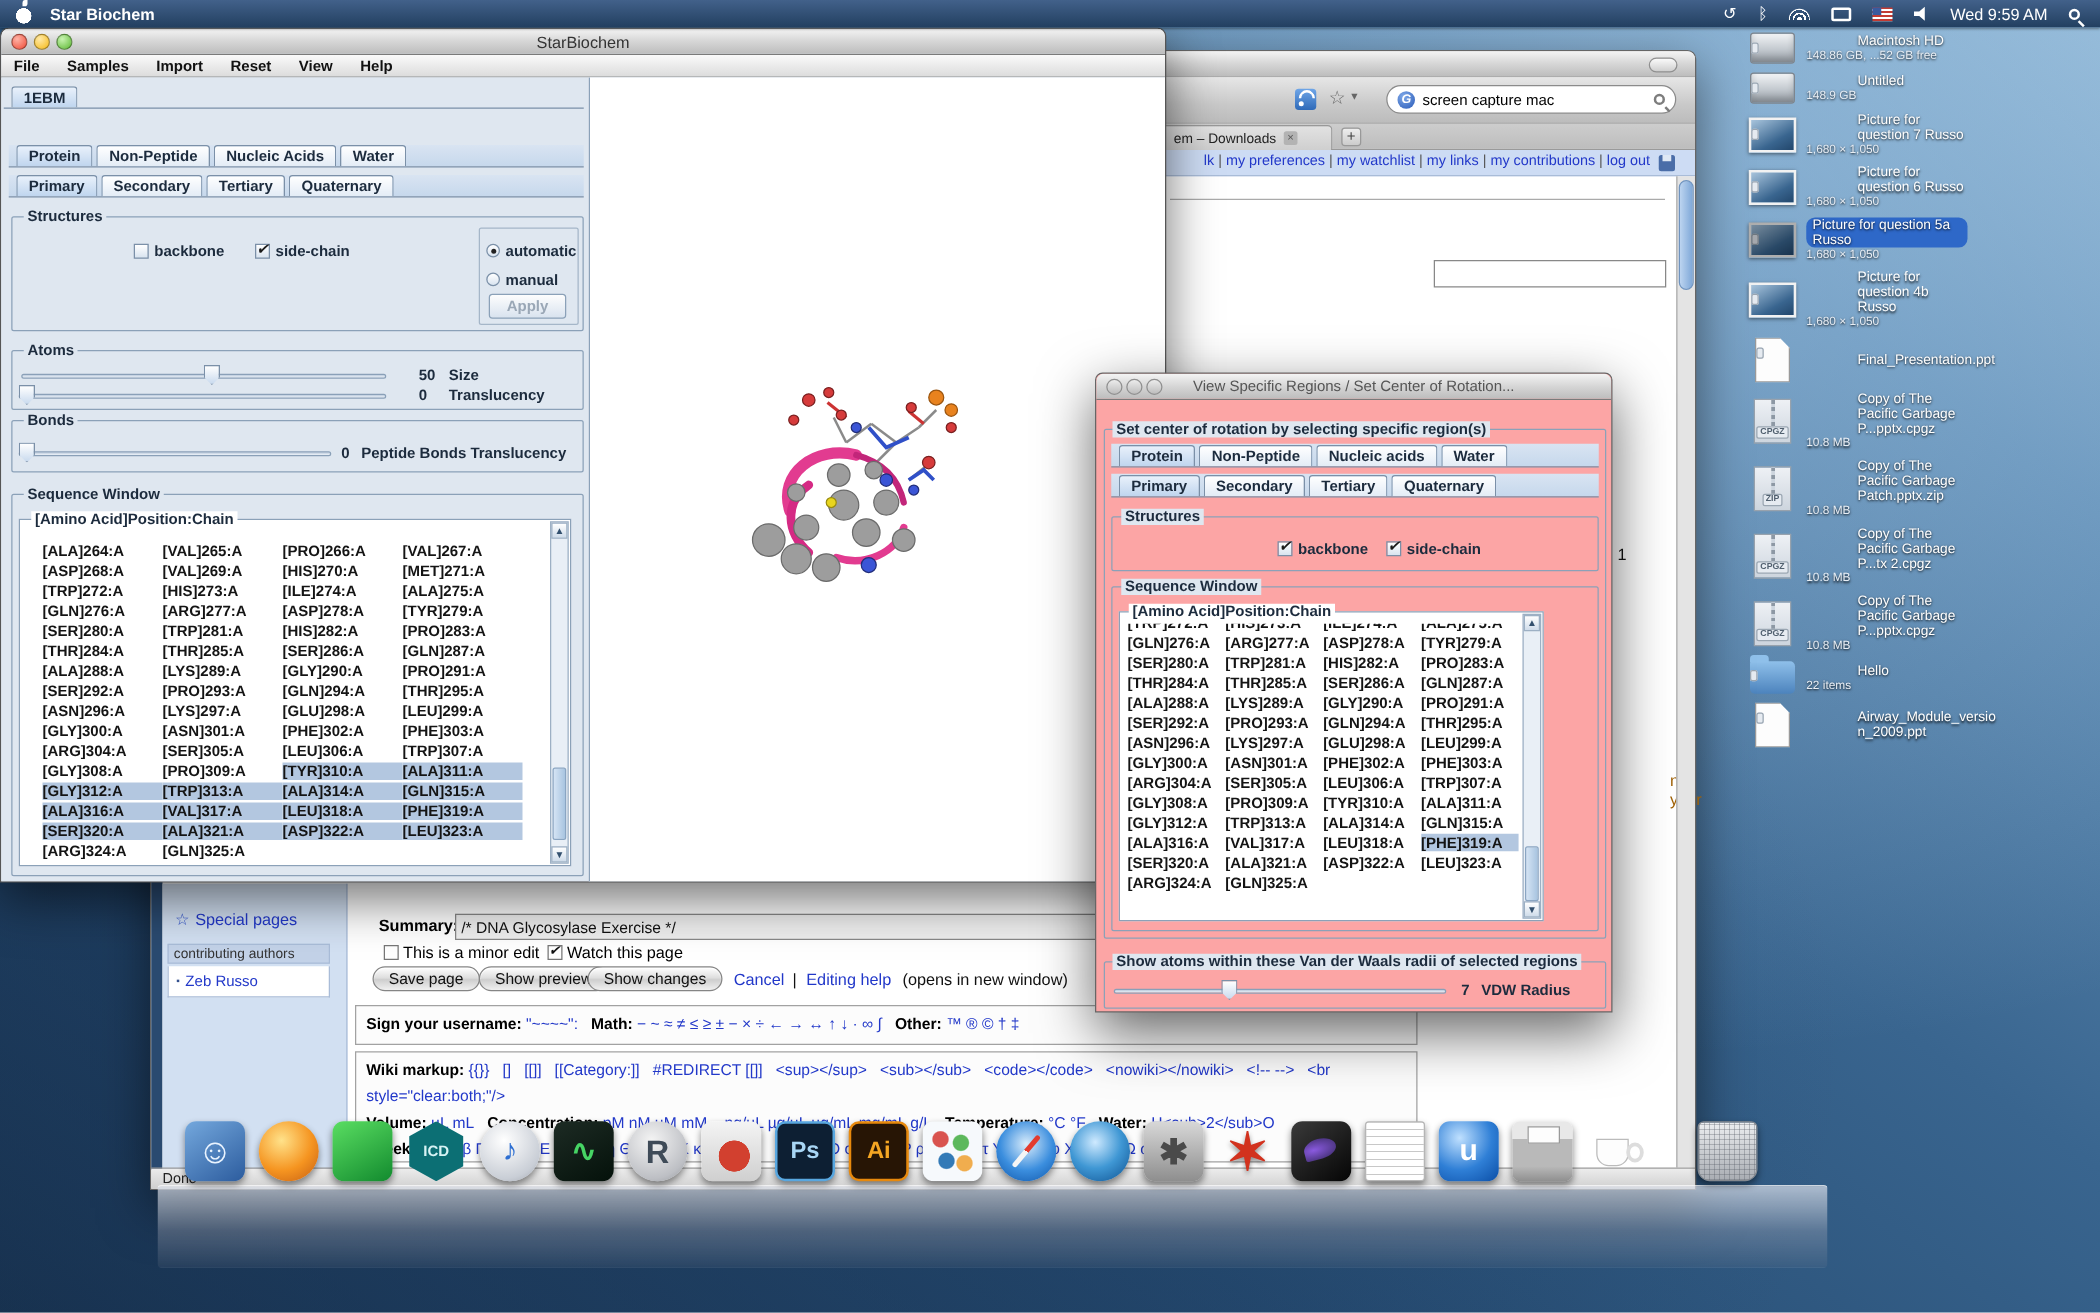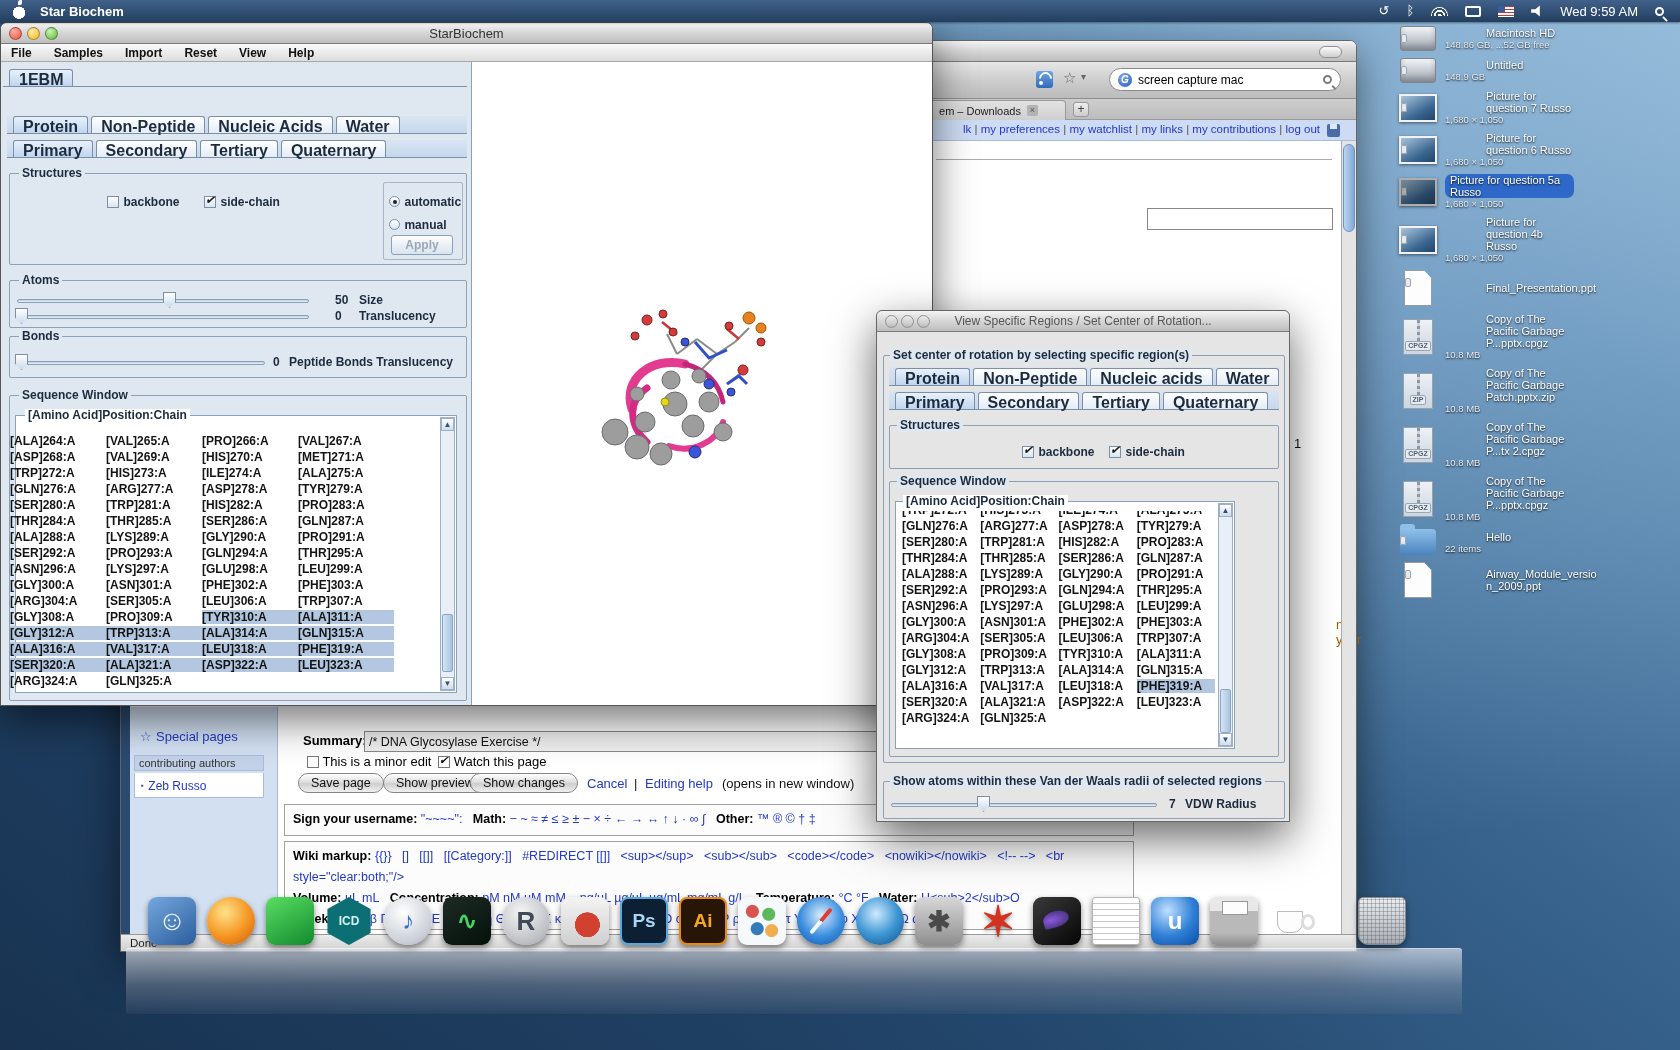--- a/index.html
+++ b/index.html
@@ -47,21 +47,21 @@
 .tl.grn { left:44px; background:radial-gradient(circle at 35% 30%, #c9f4b2, #5cb832); }
 .tl.off { background:linear-gradient(#ececec,#bdbdbd); border-color:#909090; }
 .tl.off.n2 { left:24px; } .tl.off.n3 { left:40px; }
 .wtitle { position:absolute; left:60px; right:60px; top:3px; text-align:center; font-size:13px; color:#333; white-space:nowrap; }
 
 
 .java-bg { background:#dfe7f0; }
 .jtabrow { position:absolute; display:flex; align-items:flex-end; border-bottom:1px solid #7b90a8;
   background:linear-gradient(#d9e4f2,#c6d8ec); padding-left:6px; }
 .jtab { height:17px; padding:1px 9px 0; margin-right:3px; border:1px solid #7b90a8; border-bottom:none;
-  border-radius:3px 3px 0 0; font-size:16px; font-weight:bold; color:#1c2b3d;
+  border-radius:3px 3px 0 0; font-size:12px; font-weight:bold; color:#1c2b3d;
   background:linear-gradient(#ffffff,#e3ecf6); white-space:nowrap; }
 .jtab.on { background:linear-gradient(#e9f1fb,#bfd5ee); }
 .groupbox { position:absolute; border:1px solid #8ba1b8; border-radius:2px; }
 .glabel { position:absolute; font-size:12px; font-weight:bold; color:#1c2b3d; background:#dfe7f0;
   padding:0 3px; line-height:13px; white-space:nowrap; z-index:2; }
 .jlabel { font-size:12px; font-weight:bold; color:#1c2b3d; white-space:nowrap; }
 .cb { display:inline-block; width:12px; height:12px; border:1px solid #7b90a8;
   background:linear-gradient(#fff,#d9e4f0); position:relative; vertical-align:middle; }
 .cb.chk::after { content:"✔"; position:absolute; left:0px; top:-4px; font-size:12px; color:#1a1a1a; }
 .rb { display:inline-block; width:11px; height:11px; border:1px solid #7b90a8; border-radius:50%;
@@ -91,21 +91,21 @@
   box-shadow:0 14px 40px rgba(0,0,0,.55); }
 #sb-menu { position:absolute; left:0; top:21px; width:100%; height:18px;
   background:linear-gradient(#fafafa,#dcdcdc); border-bottom:1px solid #a8a8a8;
   display:flex; gap:22px; padding-left:10px; align-items:center; }
 #sb-menu span { font-size:12px; font-weight:bold; color:#111; }
 #sb-content { position:absolute; left:0; top:39px; right:0; bottom:0; }
 #viewer { position:absolute; left:470px; top:0; right:0; bottom:0; background:#fff; border-left:1px solid #8ba1b8; }
 
 
 #dialog { position:absolute; left:876px; top:298px; width:414px; height:512px; z-index:40;
-  border:1px solid #666; background:#e5e5e5; box-shadow:0 16px 45px rgba(0,0,0,.6); border-radius:6px 6px 0 0;margin-top:12px; }
+  border:1px solid #666; background:#fca5a5; box-shadow:0 16px 45px rgba(0,0,0,.6); border-radius:6px 6px 0 0; }
 .dlg .wtitle { font-size:12px; color:#555; }
 
 
 #browser { position:absolute; left:120px; top:40px; width:1237px; height:912px; z-index:20;
   background:#fff; border:1px solid #666; border-radius:7px 7px 0 0; box-shadow:0 14px 40px rgba(0,0,0,.5); }
 #b-toolbar { position:absolute; left:0; top:21px; width:100%; height:37px;
   background:linear-gradient(#e6e6e6,#c9c9c9 60%,#bcbcbc); border-bottom:1px solid #8e8e8e; }
 #b-tabbar { position:absolute; left:0; top:58px; width:100%; height:21px;
   background:linear-gradient(#cdcdcd,#bdbdbd); border-bottom:1px solid #9a9a9a; }
 .b-tab { position:absolute; left:790px; top:1px; width:155px; height:20px; background:linear-gradient(#e2e2e2,#cfcfcf);
@@ -574,21 +574,21 @@
     <span class="glabel" style="left:18px;top:268px">Bonds</span>
     <span class="strack" style="left:14px;top:299px;width:250px"></span>
     <span class="sknob" style="left:14px;top:292px"></span>
     <span class="jlabel abs" style="left:272px;top:293px">0</span>
     <span class="jlabel abs" style="left:288px;top:293px">Peptide Bonds Translucency</span>
 
     <div class="groupbox" style="left:8px;top:333px;width:458px;height:306px"></div>
     <span class="glabel" style="left:18px;top:327px">Sequence Window</span>
     <div class="seqbox" style="left:14px;top:353px;width:442px;height:278px"></div>
     <span class="glabel" style="left:24px;top:347px;background:#fff">[Amino Acid]Position:Chain</span>
-    <div class="abs" style="left:4px;top:371px;width:420px;height:258px;overflow:hidden">
+    <div class="abs" style="left:28px;top:371px;width:420px;height:258px;overflow:hidden">
 
         <div class="seqrow">
           <span class="seqcell">[ALA]264:A</span>
           <span class="seqcell">[VAL]265:A</span>
           <span class="seqcell">[PRO]266:A</span>
           <span class="seqcell">[VAL]267:A</span>
         </div>
 
         <div class="seqrow">
           <span class="seqcell">[ASP]268:A</span>

